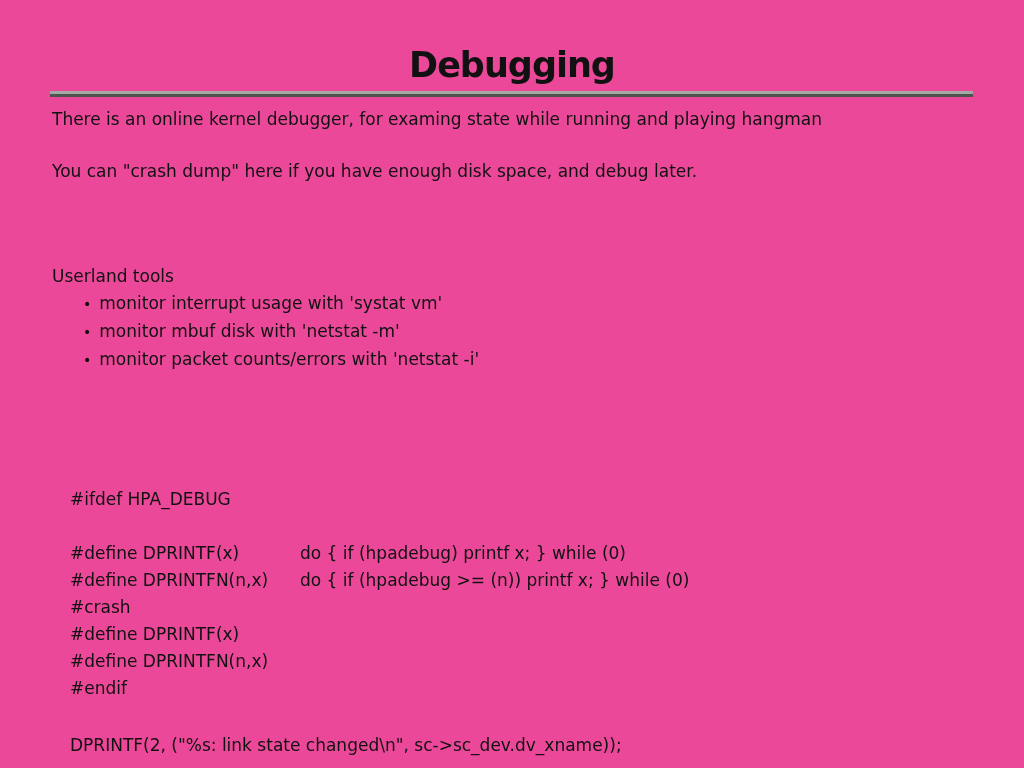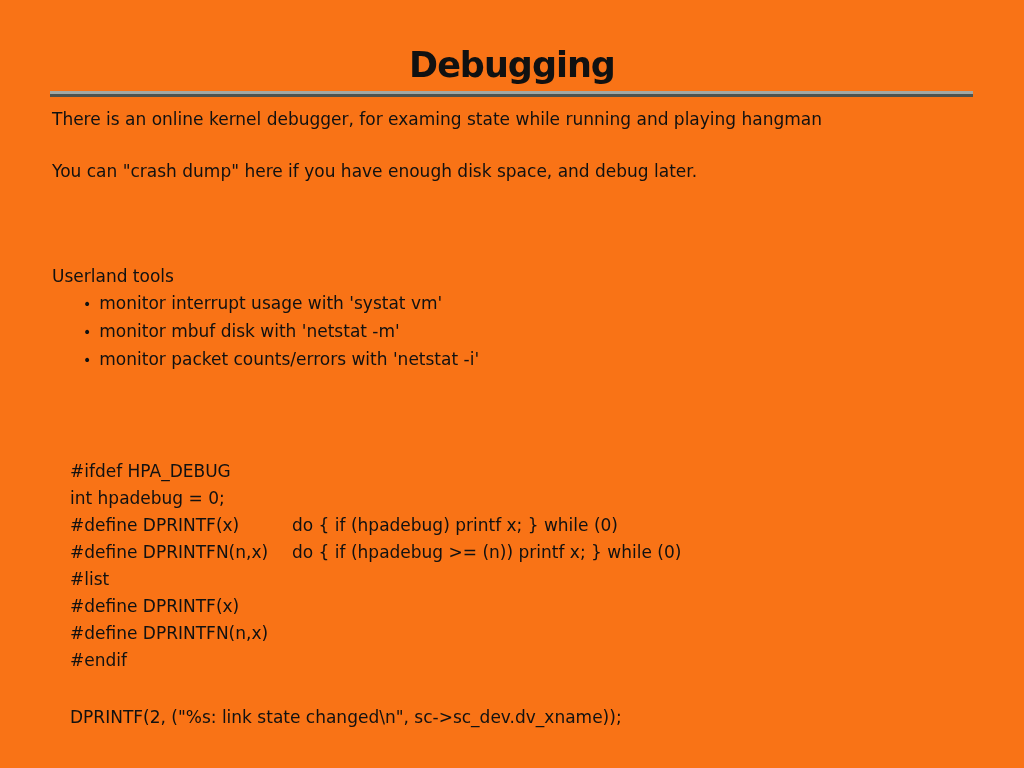--- a/index.html
+++ b/index.html
@@ -1,20 +1,20 @@
 <!DOCTYPE html>
 <html><head>
 <meta charset="utf-8">
 <style>
   html, body { margin: 0; padding: 0; }
   .slide {
     position: relative;
     width: 1024px;
     height: 768px;
-    background: #f97316;
+    background: #ec4899;
     color: #111111;
     font-family: "DejaVu Sans", sans-serif;
     overflow: hidden;
   }
   .title {
     position: absolute;
     top: 44px;
     left: 0;
     width: 100%;
     margin: 0;
@@ -43,24 +43,25 @@
     left: 83px;
     display: flex;
     align-items: baseline;
   }
   .bullet .dot {
     font-size: 14px;
     margin-right: 8px;
   }
   .code {
     left: 70px;
+    margin-top: 28px;
   }
   .code .code-body {
     position: absolute;
-    left: 222px;
+    left: 230px;
     white-space: nowrap;
   }
 </style>
 </head>
 <body>
 
 <div class="slide">
 
   <h1 class="title">Debugging</h1>
   <div class="rule"></div>
@@ -82,34 +83,30 @@
   <div class="line bullet" style="top:347px">
     <span class="dot">•</span>
     <span>monitor packet counts/errors with 'netstat -i'</span>
   </div>
 
 
   <div class="line code" style="top:459px">
     <span>#ifdef HPA_DEBUG</span>
     <span class="code-body"></span>
   </div>
-  <div class="line code" style="top:486px">
-    <span>int hpadebug = 0;</span>
-    <span class="code-body"></span>
-  </div>
   <div class="line code" style="top:513px">
     <span>#define DPRINTF(x)</span>
     <span class="code-body">do { if (hpadebug) printf x; } while (0)</span>
   </div>
   <div class="line code" style="top:540px">
     <span>#define DPRINTFN(n,x)</span>
     <span class="code-body">do { if (hpadebug &gt;= (n)) printf x; } while (0)</span>
   </div>
   <div class="line code" style="top:567px">
-    <span>#list</span>
+    <span>#crash</span>
     <span class="code-body"></span>
   </div>
   <div class="line code" style="top:594px">
     <span>#define DPRINTF(x)</span>
     <span class="code-body"></span>
   </div>
   <div class="line code" style="top:621px">
     <span>#define DPRINTFN(n,x)</span>
     <span class="code-body"></span>
   </div>

